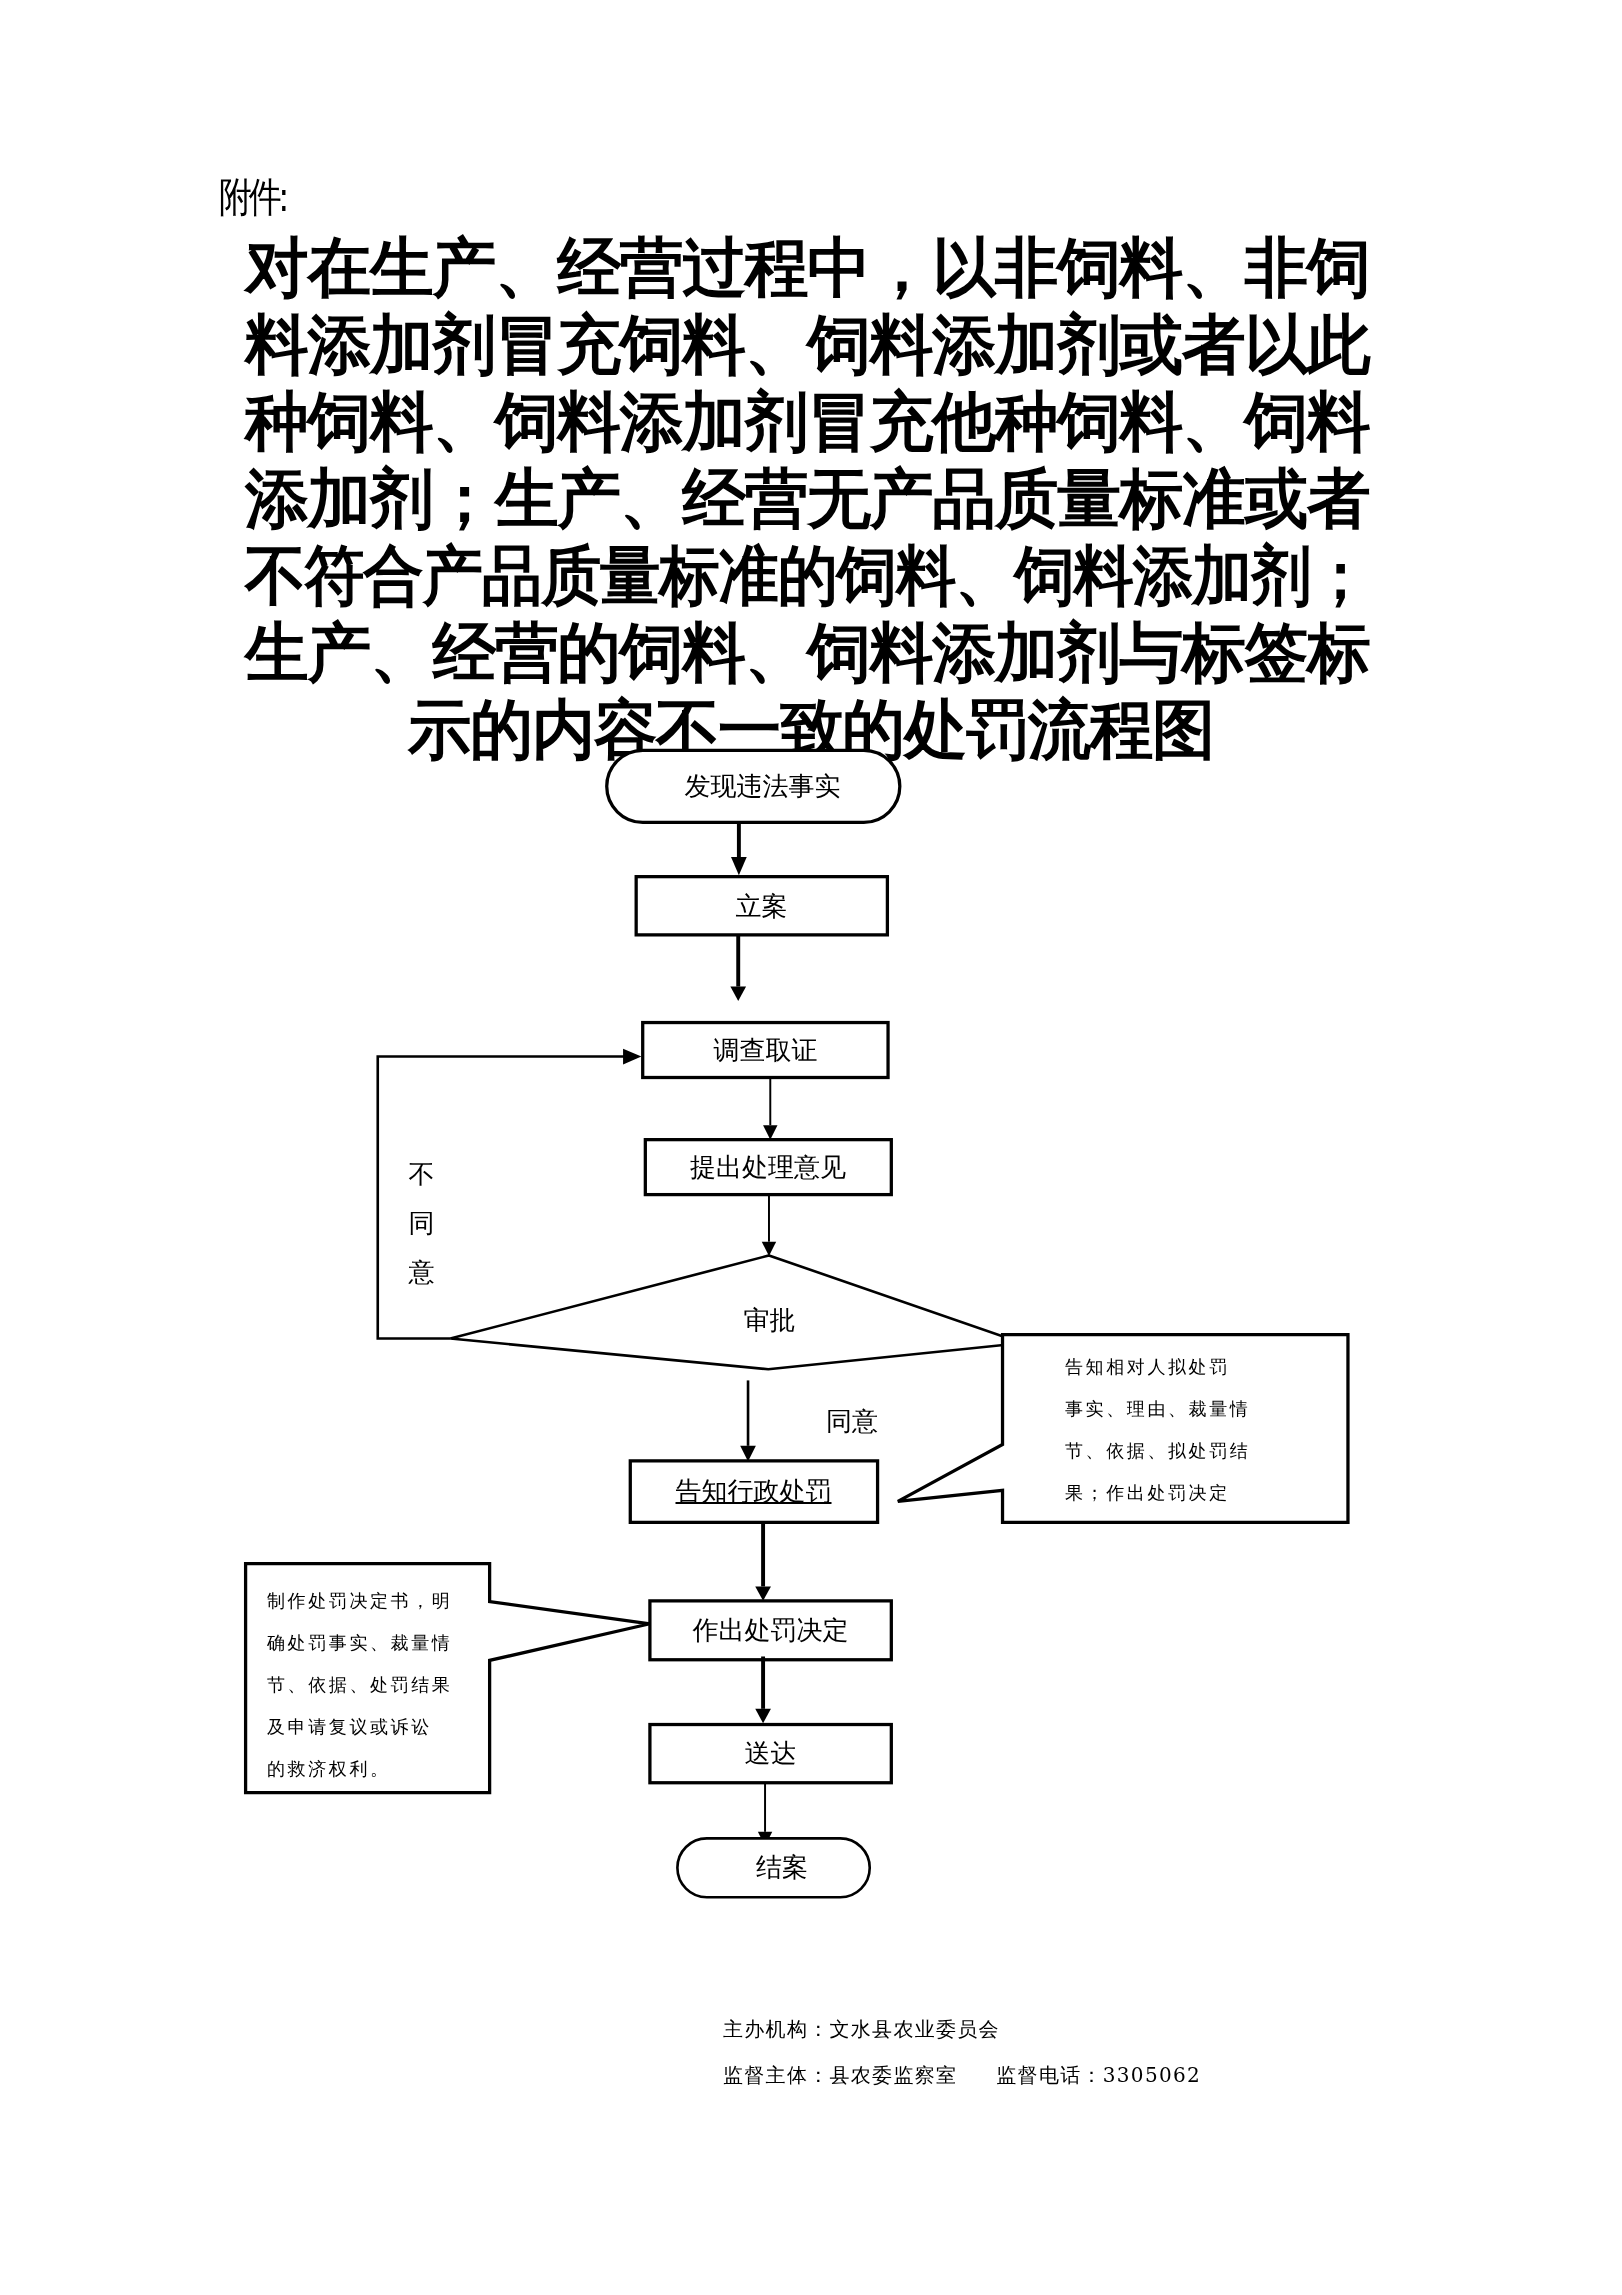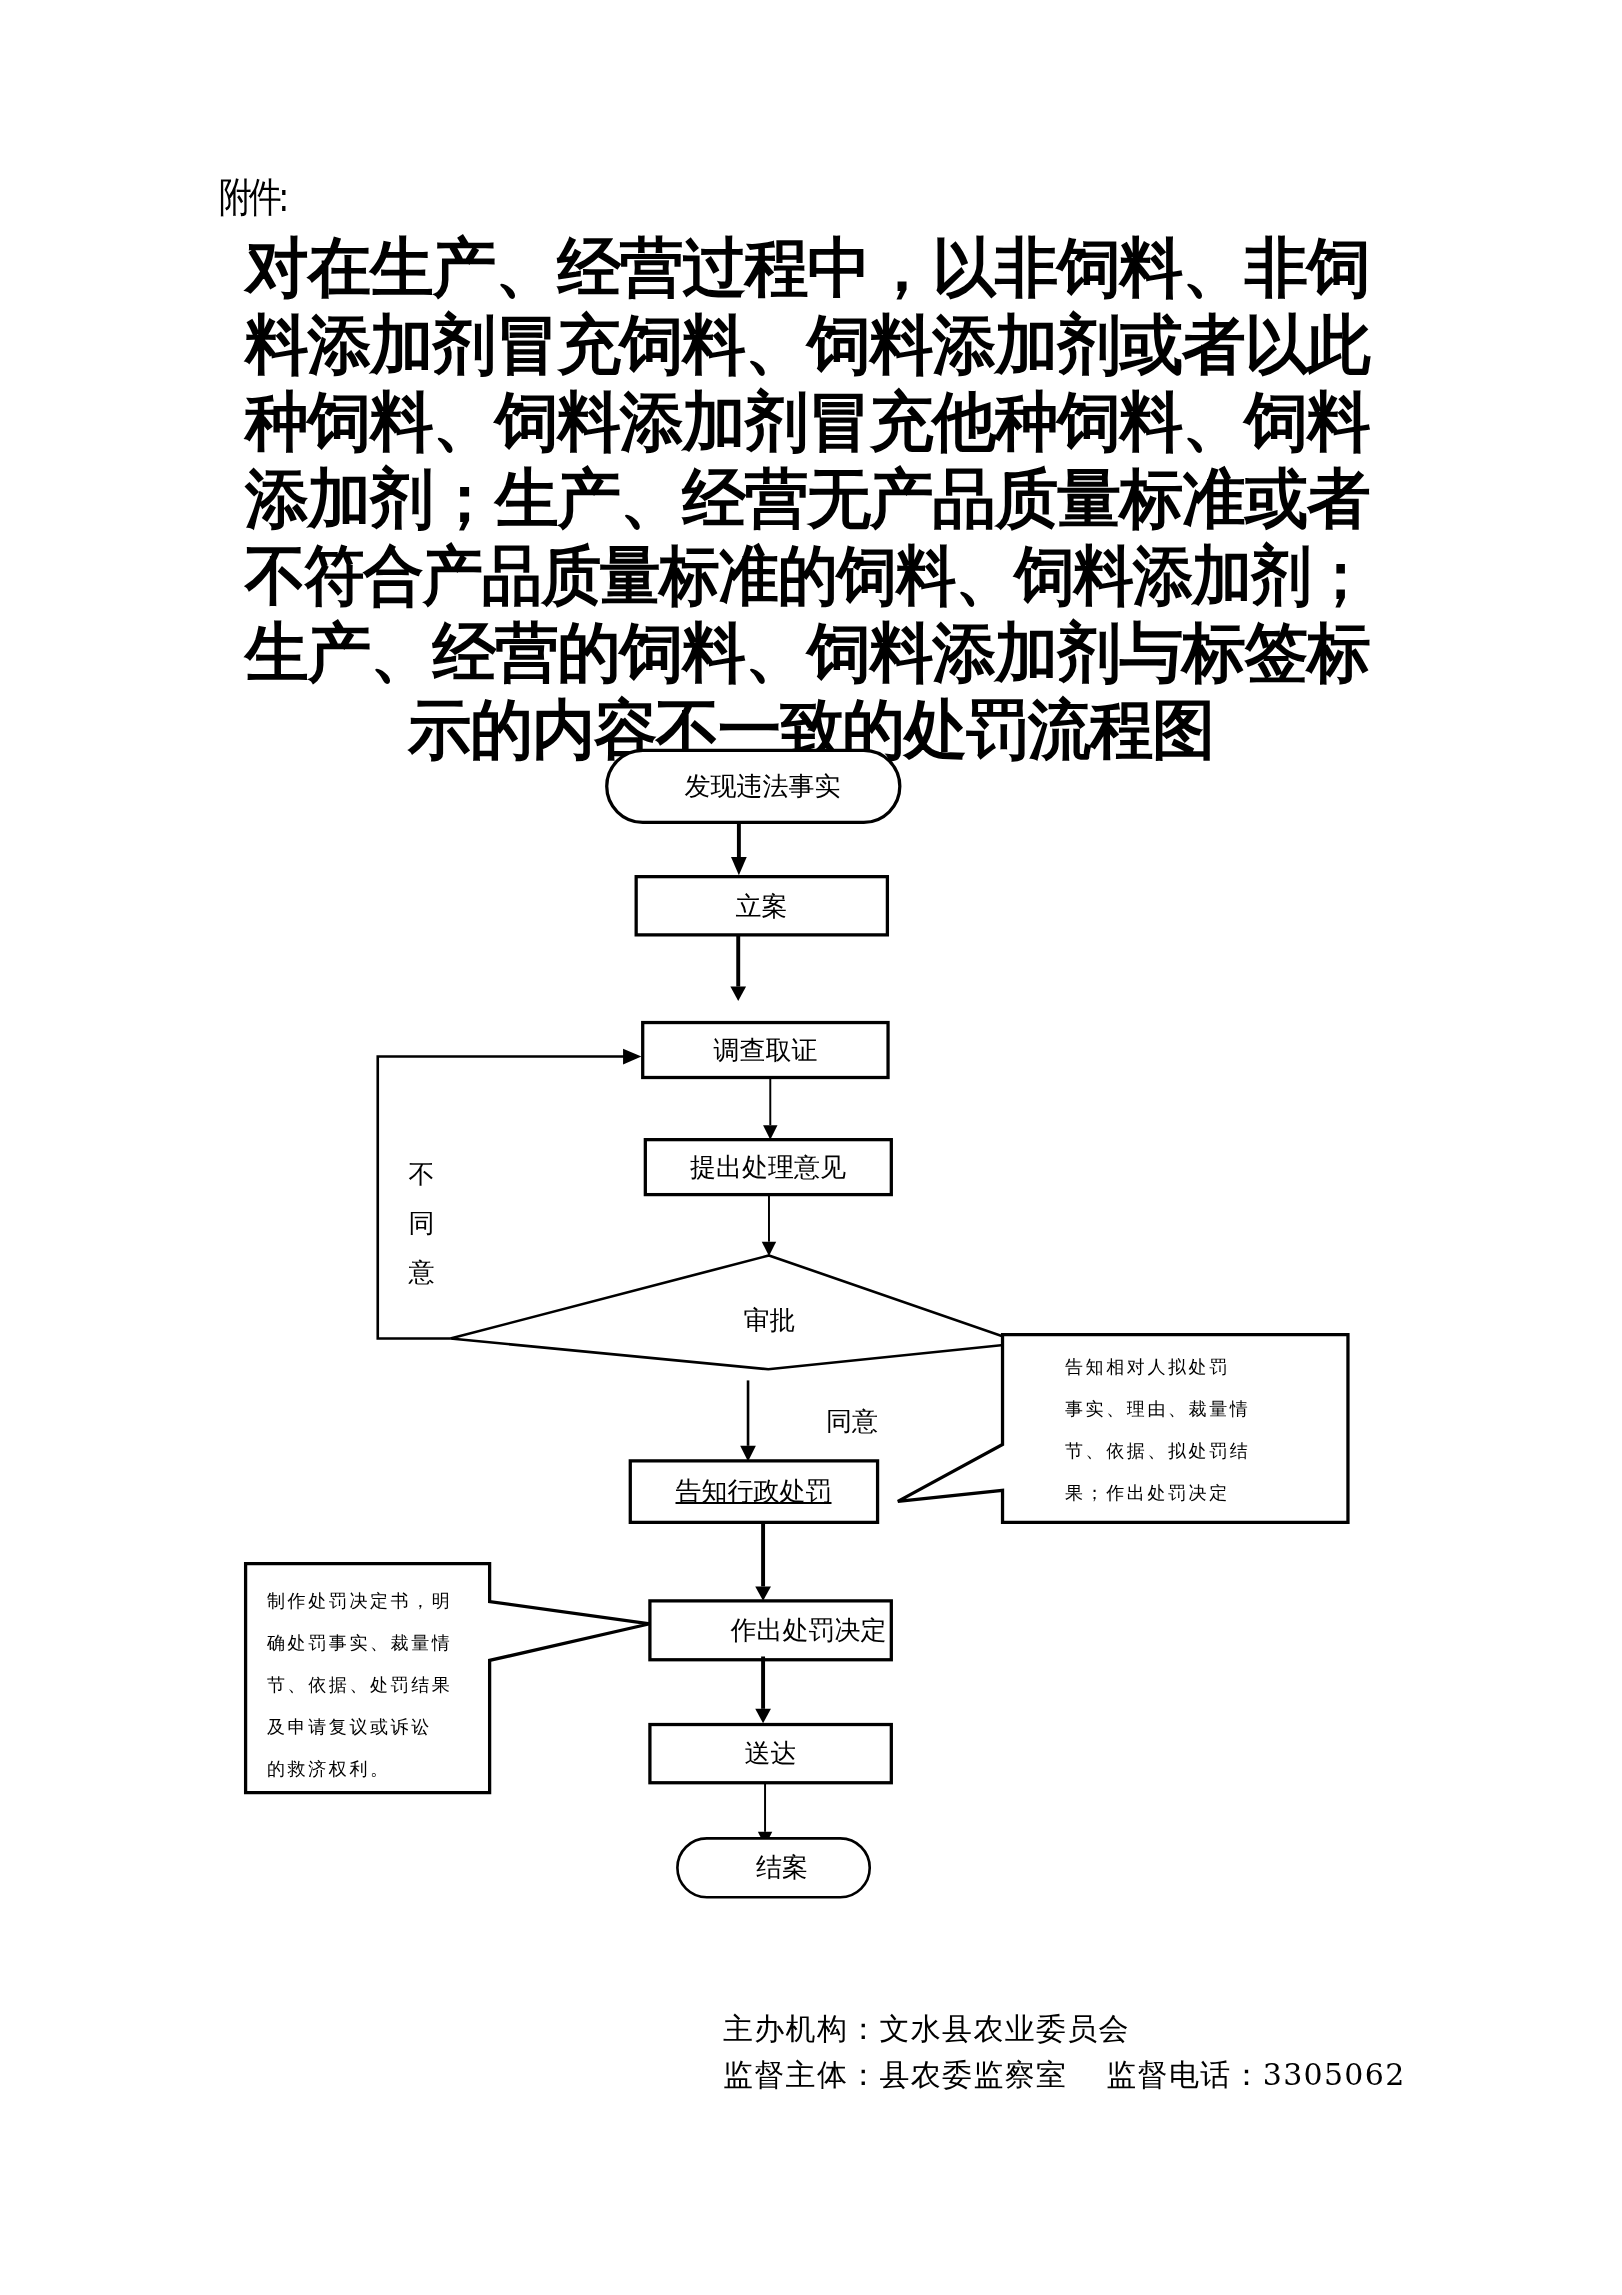--- a/index.html
+++ b/index.html
@@ -11,21 +11,21 @@
   .title-line { font-size:65px; line-height:77px; height:77px; white-space:nowrap; font-weight:bold;
                 transform-origin:left top; letter-spacing:-1.3px; }
   .title-line.centered { text-align:center; }
   #flow { left:0; top:0; width:1623px; height:2295px; }
   .node-label { position:absolute; font-family:"DejaVu Serif", "Liberation Serif", serif; font-size:26px;
                 line-height:31px; text-align:center; white-space:nowrap; }
   .callout-text { position:absolute; font-family:"DejaVu Serif", "Liberation Serif", serif; font-size:18px;
                   line-height:42px; letter-spacing:2.6px; white-space:nowrap; }
   .edge-label { position:absolute; font-family:"DejaVu Serif", "Liberation Serif", serif; font-size:26px; line-height:31px; }
   .vertical { width:31px; text-align:center; line-height:49px; }
-  #footer { left:723px; top:2006px; font-family:"DejaVu Serif", "Liberation Serif", serif; font-size:30px; line-height:46px; }
+  #footer { left:723px; top:2006px; font-family:"DejaVu Serif", "Liberation Serif", serif; font-size:20px; line-height:46px; }
   .footer-line { white-space:nowrap; letter-spacing:1.3px; }
   .footer-gap { display:inline-block; width:39px; }
 </style>
 </head>
 <body>
 
 <div id="attachment-label" class="abs">附件:</div>
 
 <div id="title" class="abs">
   <div class="title-line" style="display: block; transform: scaleX(0.980726);">对在生产、经营过程中，以非饲料、非饲</div>
@@ -109,21 +109,21 @@
 
   <rect x="1035" y="2810" width="294" height="90" rx="45" ry="45" fill="#fff" stroke="#000" stroke-width="4"></rect>
 </svg>
 
 <div class="node-label" style="left:607px; top:771px; width:293px;margin-left:9px;">发现违法事实</div>
 <div class="node-label" style="left:636px; top:891px; width:251px;">立案</div>
 <div class="node-label" style="left:643px; top:1035px; width:245px;">调查取证</div>
 <div class="node-label" style="left:645px; top:1152px; width:246px;">提出处理意见</div>
 <div class="node-label" style="left:694px; top:1305px; width:151px;">审批</div>
 <div class="node-label" style="left:630px; top:1476px; width:247px;text-decoration:underline;">告知行政处罚</div>
-<div class="node-label" style="left:650px; top:1615px; width:241px;padding-left:38px;">作出处罚决定</div>
+<div class="node-label" style="left:650px; top:1615px; width:241px;">作出处罚决定</div>
 <div class="node-label" style="left:650px; top:1738px; width:241px;">送达</div>
 <div class="node-label" style="left:677px; top:1852px; width:192px;padding-left:9px;">结案</div>
 
 <div class="edge-label vertical" style="left:406px; top:1150px;">
   <div>不</div>
   <div>同</div>
   <div>意</div>
 </div>
 <div class="edge-label" style="left:826px; top:1406px;font-family:Liberation Serif, serif;">同意</div>
 

